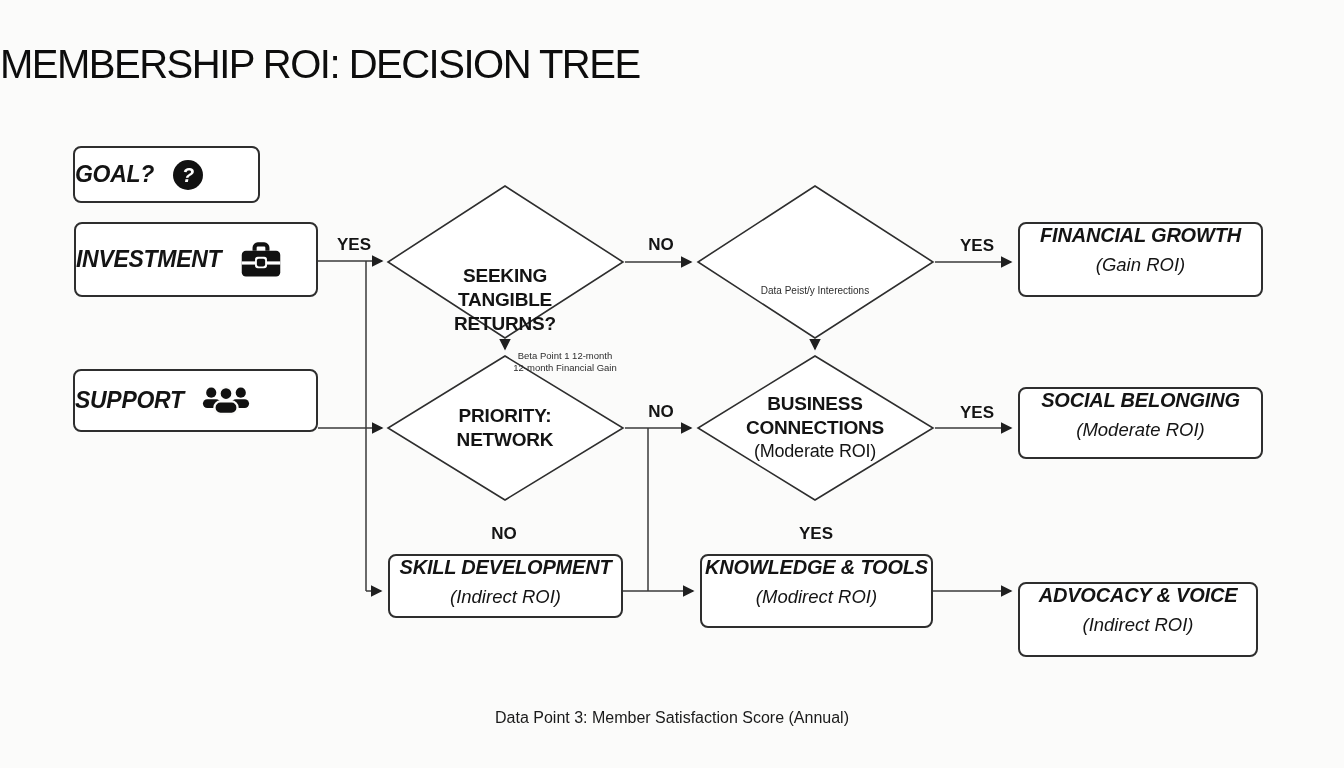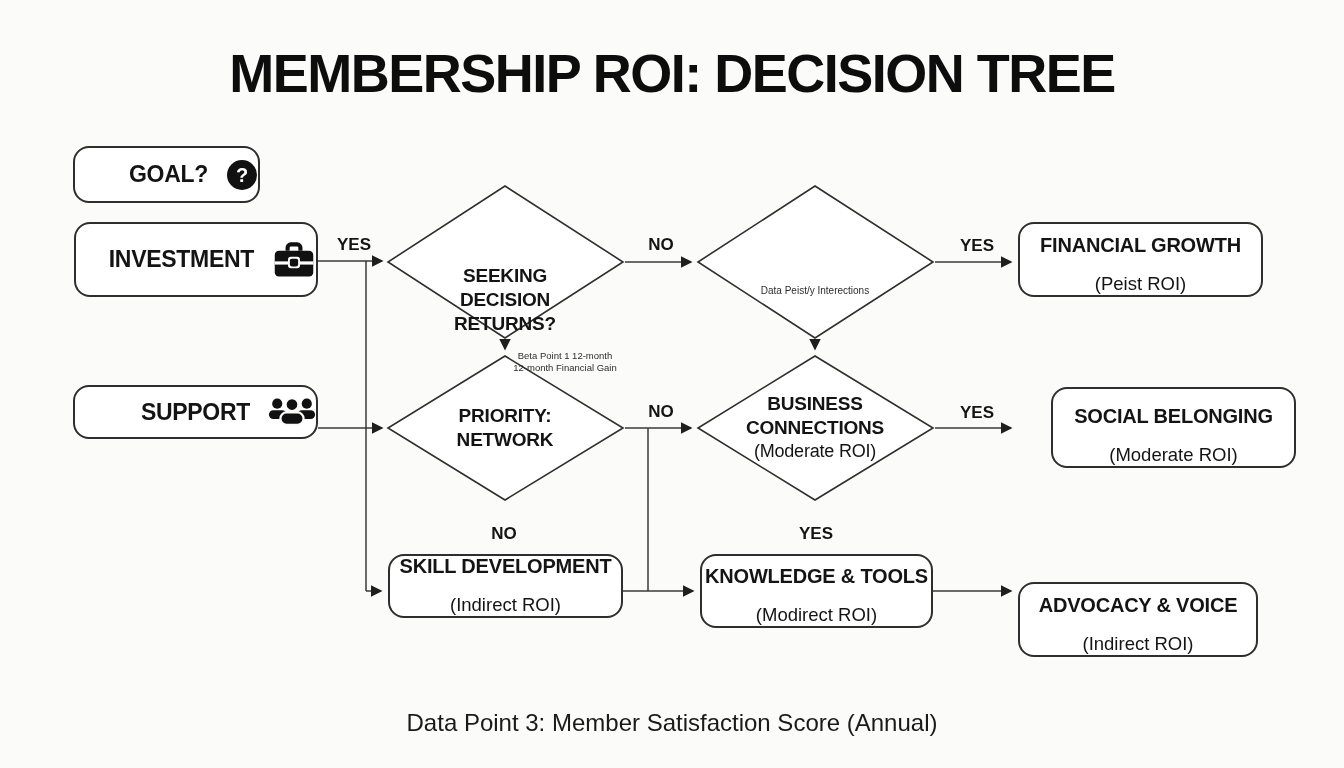--- a/index.html
+++ b/index.html
@@ -3,52 +3,53 @@
 <meta charset="utf-8">
 <style>
   html,body { margin:0; padding:0; background:#ffffff; }
   .stage {
     position:relative; width:1344px; height:768px; overflow:hidden;
     background:#fbfbfa;
     font-family:"Liberation Sans", sans-serif;
     color:#141414;
   }
   .title {
-    position:absolute; left:0; right:0; top:42px; text-align:center;
-    font-size:54px; font-weight:bold; letter-spacing:-1.5px; color:#0d0d0d;
+    position:absolute; left:0; right:0; top:42px; text-align:left;
+    font-size:40px; font-weight:normal; letter-spacing:-1.5px; color:#0d0d0d;
   }
   svg.layer { position:absolute; left:0; top:0; }
   .box {
     position:absolute; background:#ffffff; border:2px solid #2e2e2e;
-    border-radius:16px; display:flex; align-items:center; justify-content:flex-end;
+    border-radius:8px; display:flex; align-items:center; justify-content:flex-start;
     box-sizing:border-box;
+    font-style:italic;
   }
   .lnode { gap:18px; }
   .lnode .lbl { font-weight:bold; font-size:23px; letter-spacing:-0.3px; }
-  .outcome { flex-direction:column; gap:16px; }
+  .outcome { flex-direction:column; gap:7px; }
   .outcome .t { font-weight:bold; font-size:20px; letter-spacing:-0.2px; }
   .outcome .s { font-size:18.5px; font-weight:normal; }
   .dtext {
     position:absolute; transform:translate(-50%,-50%); text-align:center;
     font-weight:bold; font-size:19px; line-height:1.26; letter-spacing:-0.2px;
     width:230px;
   }
   .dtext .sub { font-weight:normal; font-size:18px; }
   .note {
     position:absolute; transform:translate(-50%,-50%); text-align:center;
     font-weight:normal; font-size:9.5px; line-height:1.25; color:#2d2d2d;
     width:170px; letter-spacing:0;
   }
   .elabel {
     position:absolute; transform:translate(-50%,-50%);
     font-weight:bold; font-size:17px; letter-spacing:0;
   }
   .caption {
     position:absolute; left:0; right:0; top:709px; text-align:center;
-    font-size:24px; font-weight:normal; color:#1a1a1a;
+    font-size:16px; font-weight:normal; color:#1a1a1a;
   }
   .qmark { font-family:"Liberation Sans", sans-serif; font-size:20px; font-weight:bold; fill:#ffffff; }
 </style>
 </head>
 <body>
 
 <div class="stage">
 
   <div class="title">MEMBERSHIP ROI: DECISION TREE</div>
 
@@ -93,35 +94,35 @@
     <span class="lbl">INVESTMENT</span>
     <svg width="44" height="38" viewBox="0 0 48 40">
       <path d="M17 10 V6.5 a3.5 3.5 0 0 1 3.5-3.5 h7 a3.5 3.5 0 0 1 3.5 3.5 V10" fill="none" stroke="#111111" stroke-width="4.5"></path>
       <rect x="3" y="10" width="42" height="28" rx="4.5" fill="#111111"></rect>
       <rect x="3" y="21.5" width="42" height="3.5" fill="#ffffff"></rect>
       <rect x="17.5" y="16.5" width="13" height="12.5" rx="3" fill="#ffffff"></rect>
       <rect x="19.5" y="18.5" width="9" height="8.5" rx="2" fill="#111111"></rect>
     </svg>
   </div>
 
-  <div class="box lnode" style="left:73px; top:385px; width:245px; height:54px;padding-left:40px;">
+  <div class="box lnode" style="left:73px; top:369px; width:245px; height:63px;">
     <span class="lbl">SUPPORT</span>
     <svg width="48" height="32" viewBox="0 0 52 34">
       <circle cx="10" cy="8" r="5.5" fill="#111111"></circle>
       <rect x="1" y="15" width="19" height="9.5" rx="4.7" fill="#111111"></rect>
       <circle cx="42" cy="8" r="5.5" fill="#111111"></circle>
       <rect x="32" y="15" width="19" height="9.5" rx="4.7" fill="#111111"></rect>
       <circle cx="26" cy="9" r="7" fill="#111111" stroke="#fbfbfa" stroke-width="2.5"></circle>
       <rect x="13.5" y="17.5" width="25" height="13.5" rx="6.5" fill="#111111" stroke="#fbfbfa" stroke-width="2.5"></rect>
     </svg>
   </div>
 
   <div class="dtext" style="left:505px; top:254px;margin-top:46px;">
     <div>SEEKING</div>
-    <div>DECISION</div>
+    <div>TANGIBLE</div>
     <div>RETURNS?</div>
   </div>
   <div class="note" style="left:565px; top:326px;margin-top:36px;">
     <div>Beta Point 1 12-month</div>
     <div>12-month Financial Gain</div>
   </div>
 
   <div class="note" style="left:815px; top:291px; font-size:10px;">
     <div>Data Peist/y Interections</div>
   </div>
@@ -132,23 +133,23 @@
   </div>
 
   <div class="dtext" style="left:815px; top:427px;">
     <div>BUSINESS</div>
     <div>CONNECTIONS</div>
     <div class="sub">(Moderate ROI)</div>
   </div>
 
   <div class="box outcome" style="left:1018px; top:222px; width:245px; height:75px;">
     <span class="t">FINANCIAL GROWTH</span>
-    <span class="s">(Peist ROI)</span>
+    <span class="s">(Gain ROI)</span>
   </div>
-  <div class="box outcome" style="left:1018px; top:387px; width:245px; height:81px;margin-left:33px;">
+  <div class="box outcome" style="left:1018px; top:387px; width:245px; height:72px;">
     <span class="t">SOCIAL BELONGING</span>
     <span class="s">(Moderate ROI)</span>
   </div>
   <div class="box outcome" style="left:1018px; top:582px; width:240px; height:75px;">
     <span class="t">ADVOCACY &amp; VOICE</span>
     <span class="s">(Indirect ROI)</span>
   </div>
   <div class="box outcome" style="left:388px; top:554px; width:235px; height:64px;">
     <span class="t">SKILL DEVELOPMENT</span>
     <span class="s">(Indirect ROI)</span>

